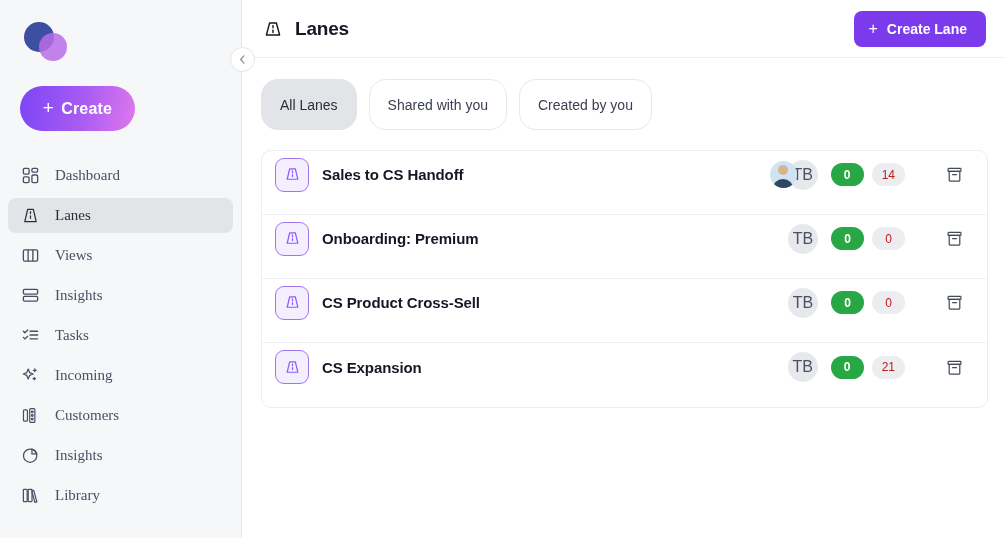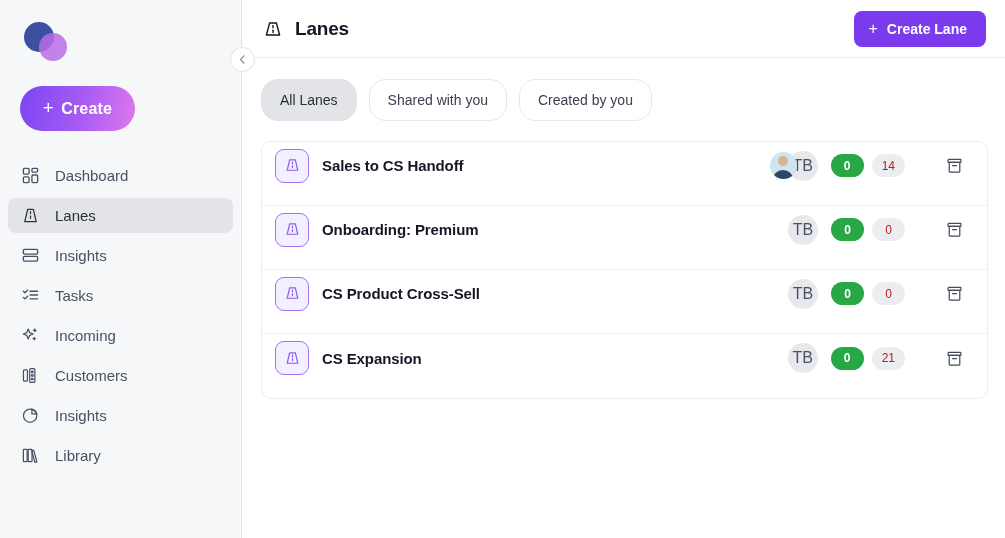--- a/index.html
+++ b/index.html
@@ -111,21 +111,21 @@
   }
   .nav-icon {
     width: 21px;
     height: 21px;
     display: flex;
     align-items: center;
     justify-content: center;
     flex: 0 0 21px;
   }
   .nav-icon svg { display: block; }
-  .nav-label { line-height: 1; }
+  .nav-label { line-height: 1; font-family: Liberation Serif, serif; }
 
   
   .collapse-btn {
     position: absolute;
     left: 230px;
     top: 47px;
     width: 25px;
     height: 25px;
     border-radius: 50%;
     background: #ffffff;
@@ -192,21 +192,21 @@
     padding: 21px 17px 0 19px;
     overflow: hidden;
   }
 
   .filters {
     display: flex;
     gap: 12px;
     margin-bottom: 20px;
   }
   .filter-chip {
-    height: 42px;
+    height: 51px;
     padding: 0 18px;
     border-radius: 17px;
     background: #ffffff;
     border: 1px solid #e6e8ec;
     color: #3b4052;
     font-size: 14px;
     font-family: "Liberation Sans", sans-serif;
     display: flex;
     align-items: center;
     cursor: pointer;
@@ -377,20 +377,29 @@
         <span class="nav-icon">
           <svg width="19" height="19" viewBox="0 0 20 20" fill="none" stroke="currentColor" stroke-width="1.3" stroke-linejoin="round">
             <path d="M7 3.5h6l3 13H4z"></path>
             <path d="M10 6v2" stroke-linecap="round"></path>
             <path d="M10 10.5v2.5" stroke-linecap="round"></path>
           </svg>
         </span>
         <span class="nav-label">Lanes</span>
       </div>
 
+      <div class="nav-item">
+        <span class="nav-icon">
+          <svg width="19" height="19" viewBox="0 0 20 20" fill="none" stroke="currentColor" stroke-width="1.4">
+            <rect x="2.5" y="4" width="15" height="12" rx="1.4"></rect>
+            <path d="M7.5 4v12M12.5 4v12"></path>
+          </svg>
+        </span>
+        <span class="nav-label">Views</span>
+      </div>
 
       <div class="nav-item">
         <span class="nav-icon">
           <svg width="19" height="19" viewBox="0 0 20 20" fill="none" stroke="currentColor" stroke-width="1.4">
             <rect x="2.5" y="3.5" width="15" height="5" rx="1.2"></rect>
             <rect x="2.5" y="11" width="15" height="5" rx="1.2"></rect>
           </svg>
         </span>
         <span class="nav-label">Insights</span>
       </div>

